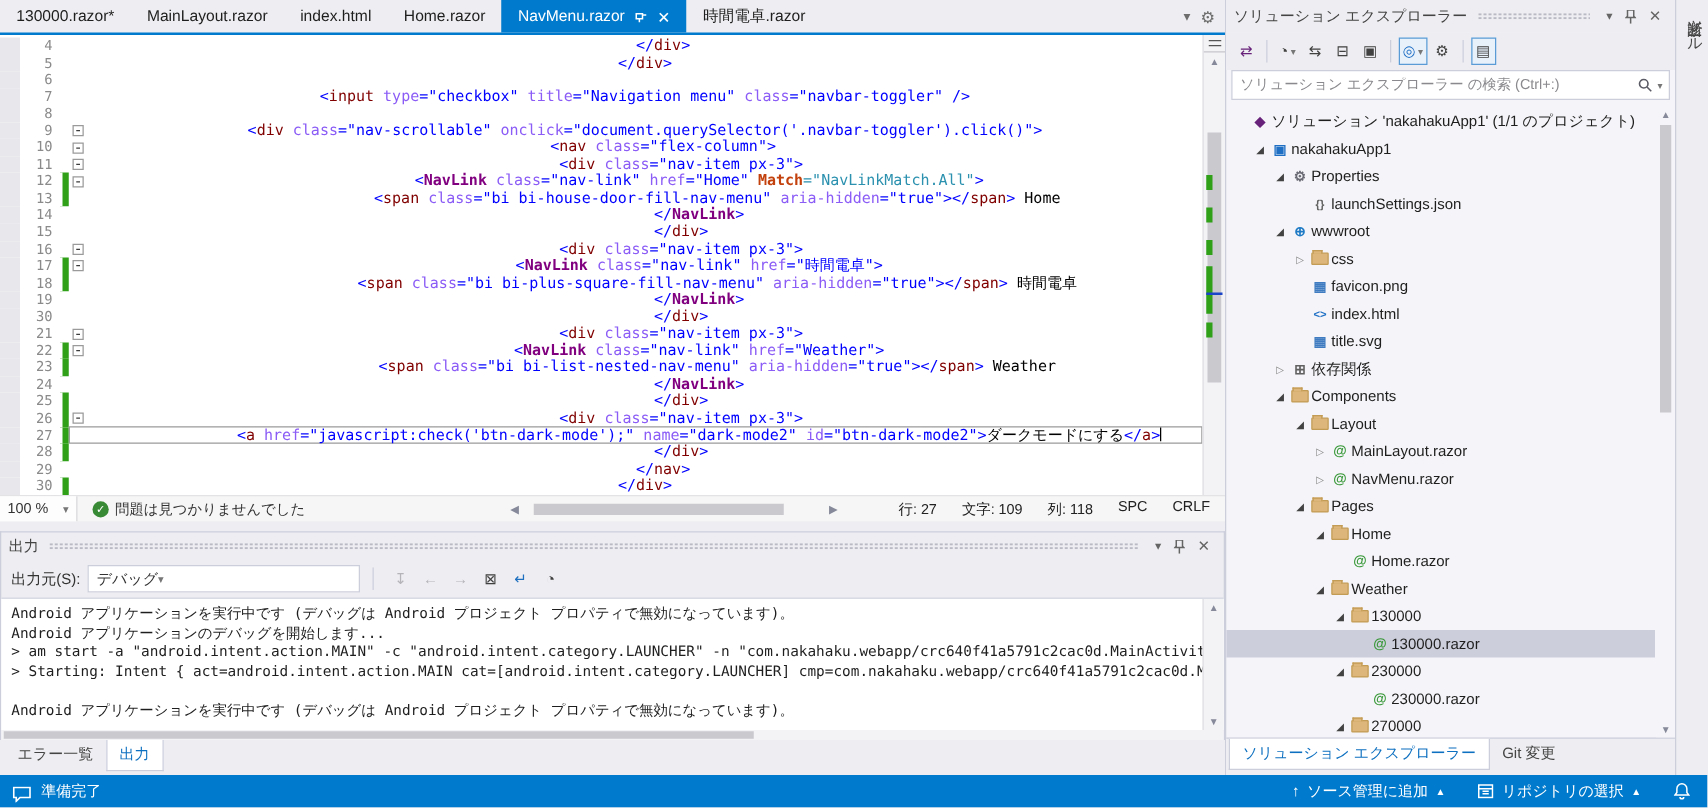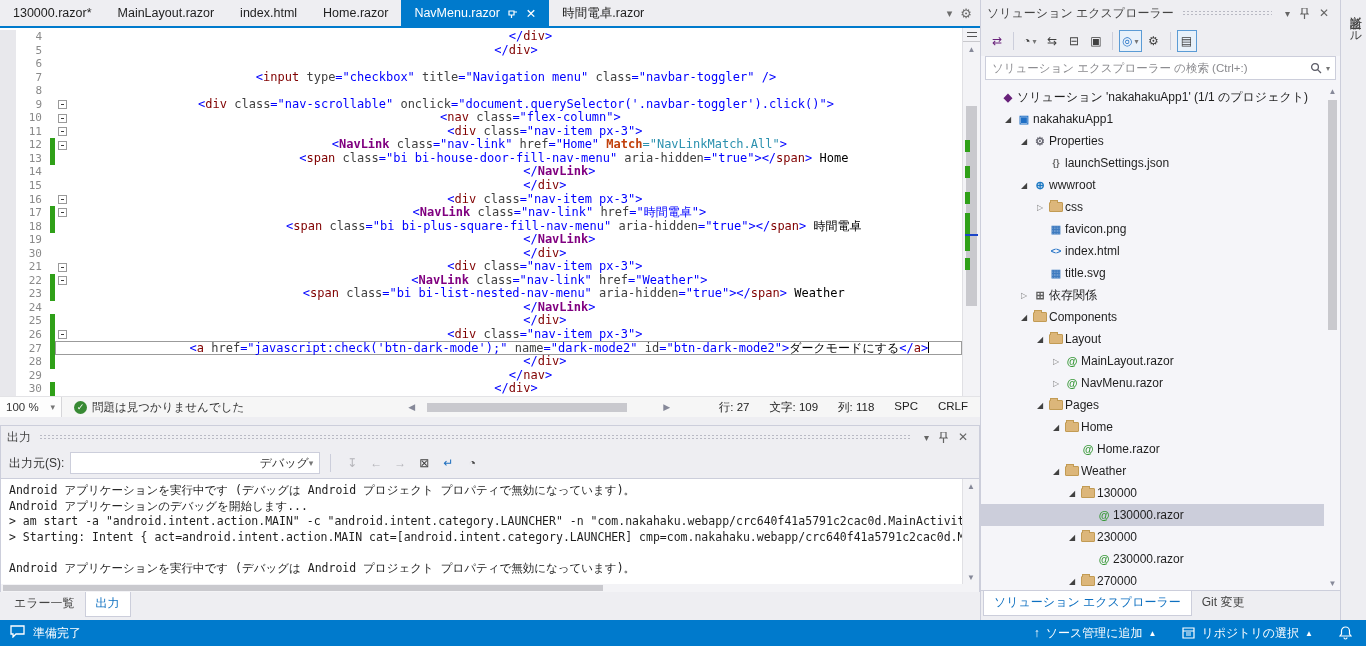--- a/index.html
+++ b/index.html
@@ -26,21 +26,21 @@
   .g-chg { width:7px; flex:none; }
   .g-chg.on { background:#2FA018; border-left:2px solid #fff; }
   .line-body { flex:1; display:flex; min-width:0;text-align:center; }
   .g-fold { width:15px; flex:none; display:flex; align-items:center; justify-content:center; }
   .foldbox { width:9px; height:9px; border:1px solid #9A9A9A; background:#fff; position:relative; }
   .foldbox::after { content:""; position:absolute; left:2px; right:2px; top:3px; height:1px; background:#3B3B3B; }
   .code { white-space:pre; flex:1; }
   .cl.current .line-body { border:1px solid #9B9B9B; margin-top:-1px; }
   .caret { display:inline-block; width:1px; height:11px; background:#000; vertical-align:-1px; }
   .tk-tx { color:#000000; } .tk-p { color:#0000FF; } .tk-el { color:#800000; }
-  .tk-cmp { color:#800080; font-weight:bold; } .tk-at { color:#404040; }
+  .tk-cmp { color:#800080; font-weight:bold; } .tk-at { color:#8b5cf6; }
   .tk-vl { color:#0000FF; } .tk-mc { color:#c2410c; font-weight:bold; } .tk-tv { color:#2B91AF; }
 
   
   .vscroll { position:absolute; right:0; top:0; bottom:0; width:18px; background:#F3F3F6; border-left:1px solid #E0E0E4; }
   .split-handle { height:14px; border-bottom:1px solid #C8C8CC; display:flex; align-items:center; justify-content:center; }
   .split-handle .bars { width:10px; height:5px; border-top:1px solid #555; border-bottom:1px solid #555; }
   .sb-arrow { height:14px; color:#868999; font-size:8px; display:flex; align-items:center; justify-content:center; }
   .vtrack { position:absolute; top:30px; bottom:4px; left:2px; right:2px; }
   .vthumb { position:absolute; left:1px; right:1px; top:48px; height:200px; background:#C9C9CE; }
   .mk { position:absolute; left:0; width:5px; background:#2FA018; }
@@ -59,21 +59,21 @@
 
   .gap8 { height:8px; }
 
   
   .output { height:167px; display:flex; flex-direction:column; background:#EEEEF2; border:1px solid #CCCEDB; border-bottom:none; }
   .pane-head { height:22px; display:flex; align-items:center; padding:0 6px; font-size:12px; color:#444; }
   .grip { flex:1; height:6px; margin:0 8px;
     background-image:radial-gradient(circle, #B9BAC4 0.9px, transparent 1px); background-size:4px 3px; }
   .pane-ico { color:#656565; font-size:10px; padding:0 5px; display:inline-flex; align-items:center; }
   .out-toolbar { height:30px; display:flex; align-items:center; padding:0 8px; gap:6px; font-size:12px; color:#333; }
-  .out-select { width:250px; height:22px; border:1px solid #CCCEDB; background:#FFFFFF; display:flex; align-items:center; justify-content:flex-end; padding:0 6px; font-size:12px; }
+  .out-select { width:218px; height:22px; border:1px solid #CCCEDB; background:#FFFFFF; display:flex; align-items:center; justify-content:flex-start; padding:0 6px; font-size:12px; }
   .out-select .dd { color:#767676; font-size:9px; }
   .tsep { width:1px; height:18px; background:#CCCEDB; margin:0 4px; }
   .tbtn { width:22px; height:22px; display:flex; align-items:center; justify-content:center; font-size:12px; color:#414141; }
   .tbtn.dis { color:#B4B4B9; }
   .tbtn.blue { color:#1E6FBF; }
   .out-content { flex:1; background:#FFFFFF; position:relative; overflow:hidden; border-top:1px solid #CCCEDB; }
   .out-lines { position:absolute; left:0; top:4px; right:18px; padding-left:8px; }
   .out-line { font-family:"DejaVu Sans Mono", monospace; font-size:11.5px; line-height:15.5px; color:#1E1E1E; white-space:pre; }
   .out-vscroll { position:absolute; right:0; top:0; bottom:0; width:17px; background:#F3F3F6; border-left:1px solid #E0E0E4; display:flex; flex-direction:column; justify-content:space-between; }
   .out-hscroll { height:8px; background:#F3F3F6; position:relative; }
@@ -109,21 +109,21 @@
   .tree-vscroll { position:absolute; right:0; top:0; bottom:0; width:15px; display:flex; flex-direction:column; background:#F5F5F9; }
   .tree-thumb { position:absolute; top:16px; left:3px; width:9px; height:230px; background:#C9C9CE; }
   .se-tabs { height:30px; display:flex; align-items:flex-start; background:#EEEEF2; border-top:1px solid #CCCEDB; font-size:12px; padding-left:2px; }
 
   
   .side-strip { width:26px; background:#EEEEF2; border-left:1px solid #CCCEDB; padding-top:8px; }
   .vtab { writing-mode:vertical-rl; font-size:12px; color:#444; margin-left:6px; }
 
   
   .statusbar { height:26px; background:#007ACC; color:#FFFFFF; display:flex; align-items:center; font-size:12px; padding:0 10px; }
-  .sb-left { display:flex; align-items:flex-start; gap:8px; }
+  .sb-left { display:flex; align-items:flex-end; gap:8px; }
   .sb-right { margin-left:auto; display:flex; align-items:center; gap:26px; padding-right:4px; }
   .sb-item { display:flex; align-items:center; gap:6px; }
   .sb-caret { font-size:8px; }
   svg.wicon { display:block; }
 </style>
 </head>
 <body>
 
 <div id="app">
   <div class="main-row">

